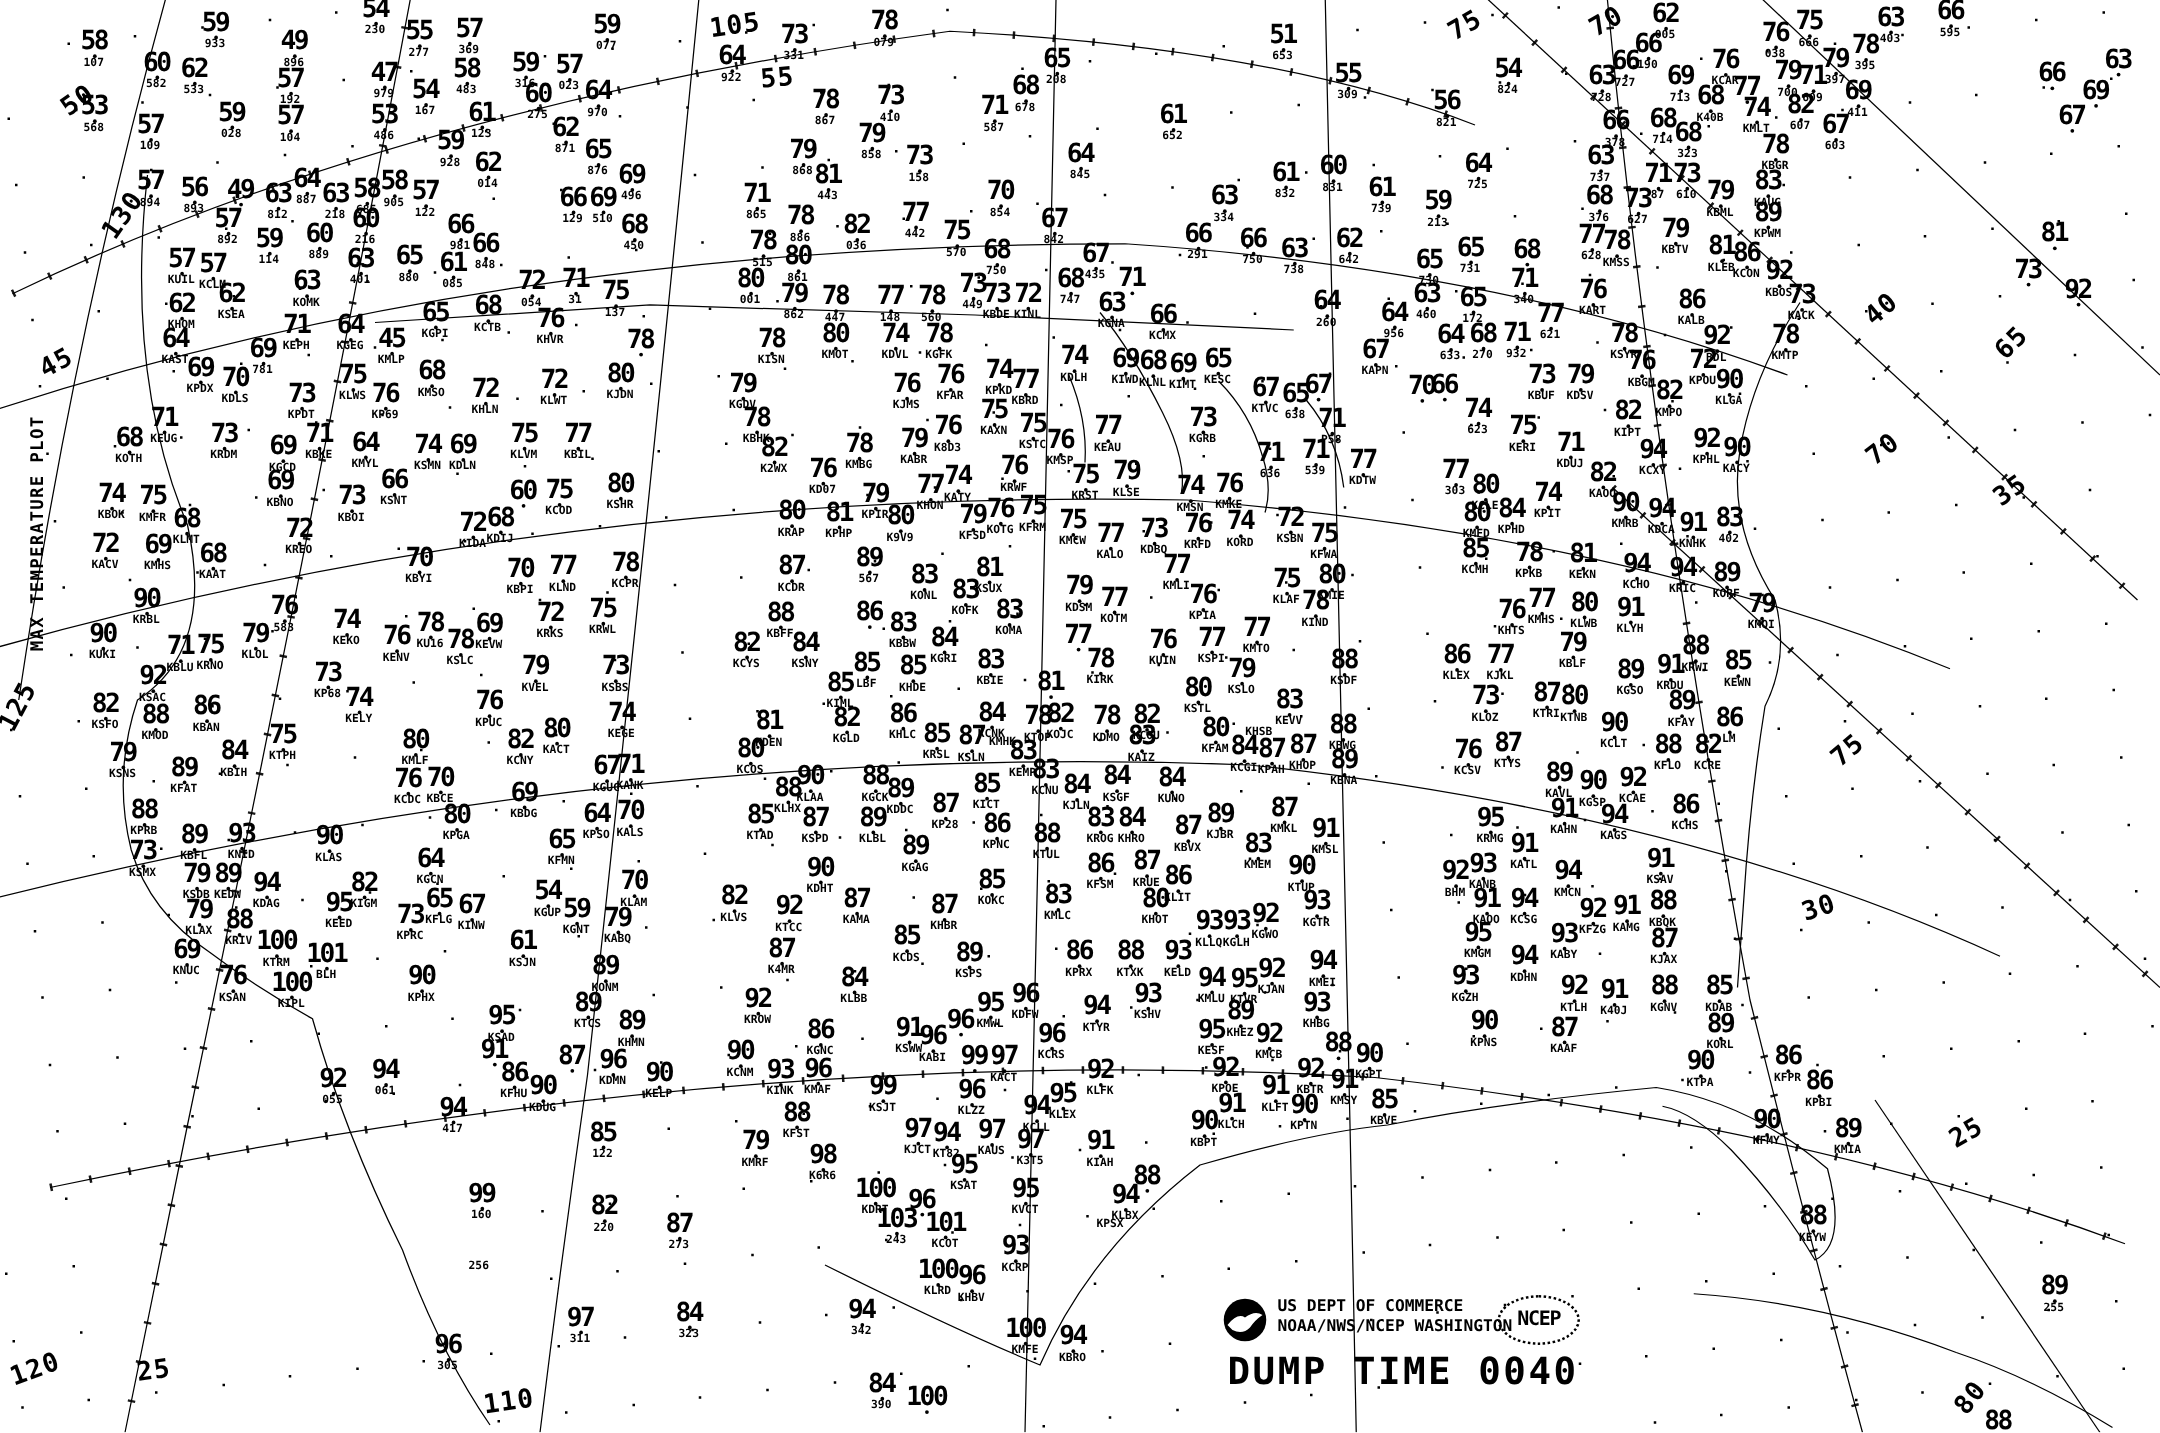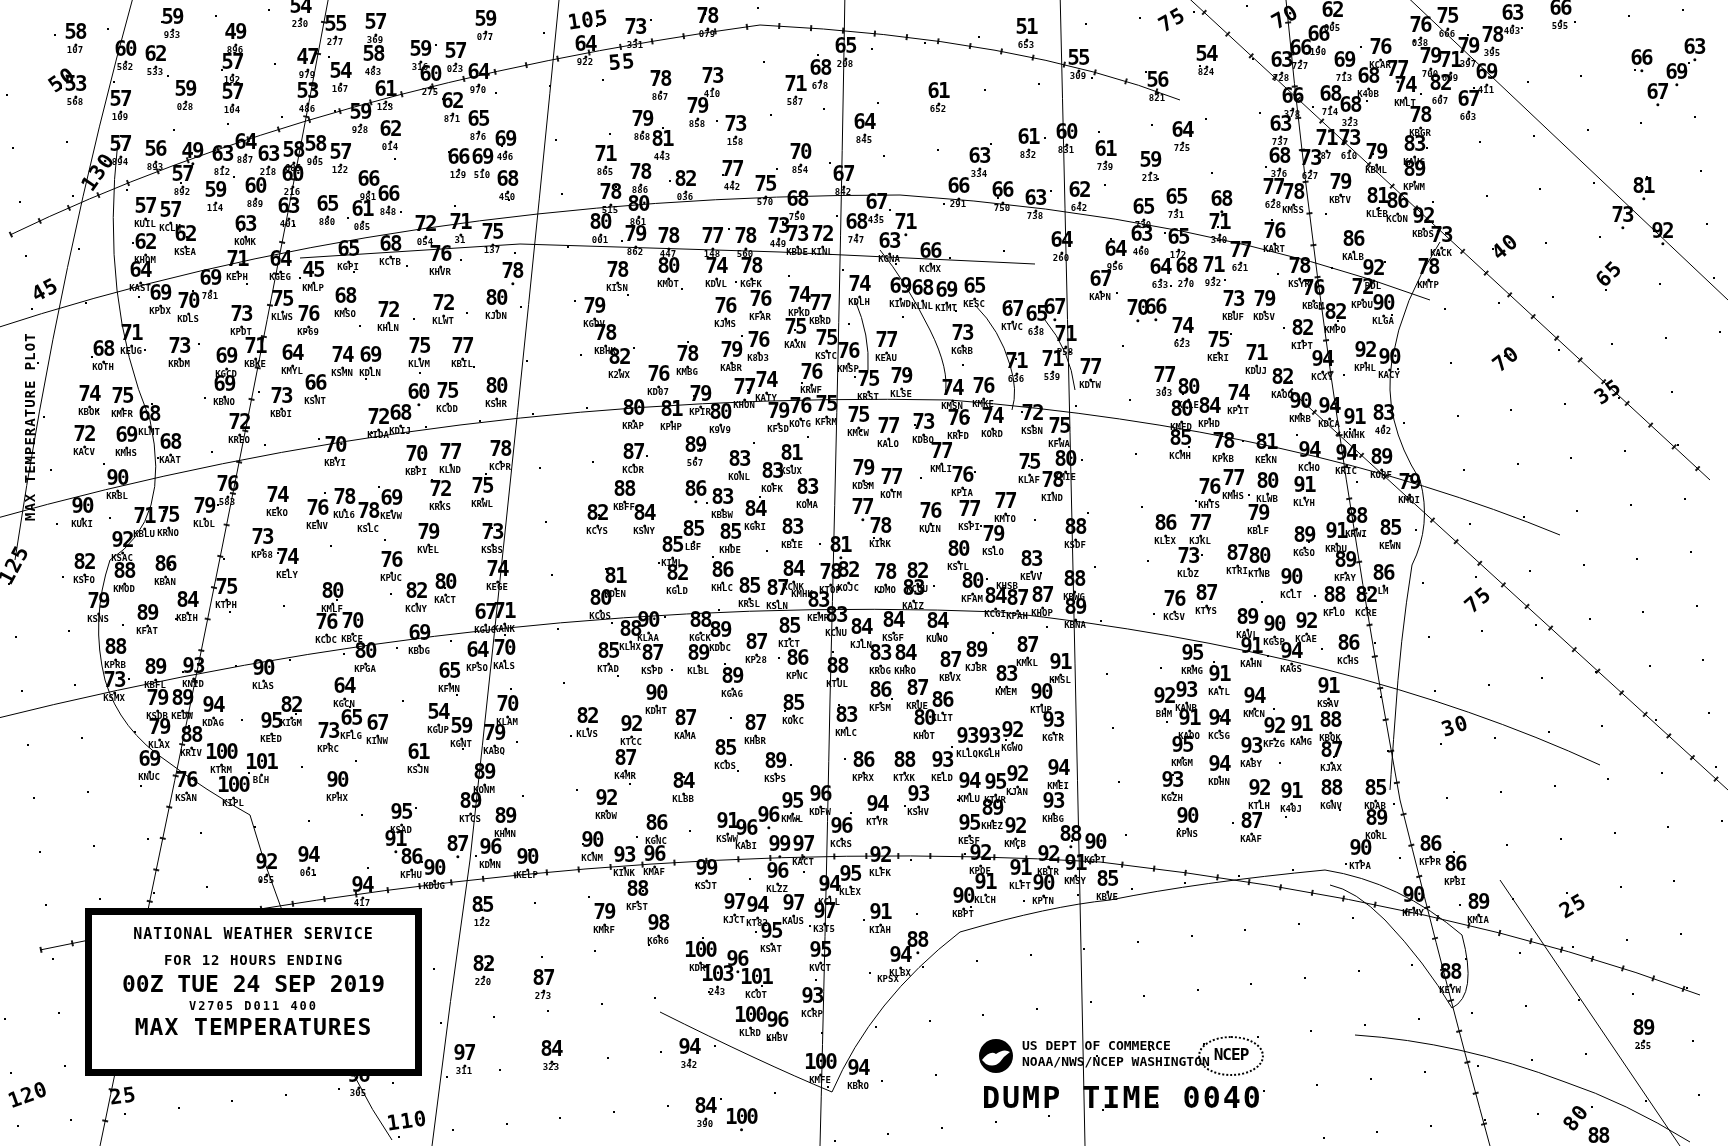--- a/index.html
+++ b/index.html
@@ -70,27 +70,20 @@
       <path d="M 1440,242 Q 1402,300 1392,360 Q 1382,420 1420,480 Q 1432,525 1412,565 Q 1400,640 1395,720 Q 1392,760 1390,790"></path>
       <path d="M 880,250 Q 905,280 930,330 Q 950,370 945,395"></path>
       <path d="M 975,305 Q 1000,330 1010,365 Q 1018,390 1012,410"></path>
       <path d="M 1045,320 Q 1070,350 1075,390"></path>
       <path d="M 855,300 Q 870,335 868,370"></path>
     </g>
   </svg>
 
   <div id="side-label">MAX TEMPERATURE PLOT</div>
 
-  <div id="legend">
-    <div class="l1">NATIONAL WEATHER SERVICE</div>
-    <div class="l2">FOR 12 HOURS ENDING</div>
-    <div class="l3">00Z TUE  24 SEP 2019</div>
-    <div class="l4">V2705  D011  400</div>
-    <div class="l5">MAX TEMPERATURES</div>
-  </div>
 
   <div id="footer">
     <svg id="noaa-logo" viewBox="0 0 36 36">
       <circle cx="18" cy="18" r="17" fill="#000"></circle>
       <path d="M 4,22 Q 12,12 18,16 Q 26,10 32,14 Q 26,18 22,24 Q 16,30 8,26 Z" fill="#fff"></path>
     </svg>
     <div id="dept-lines">
       <div>US DEPT OF COMMERCE</div>
       <div>NOAA/NWS/NCEP WASHINGTON</div>
     </div>

